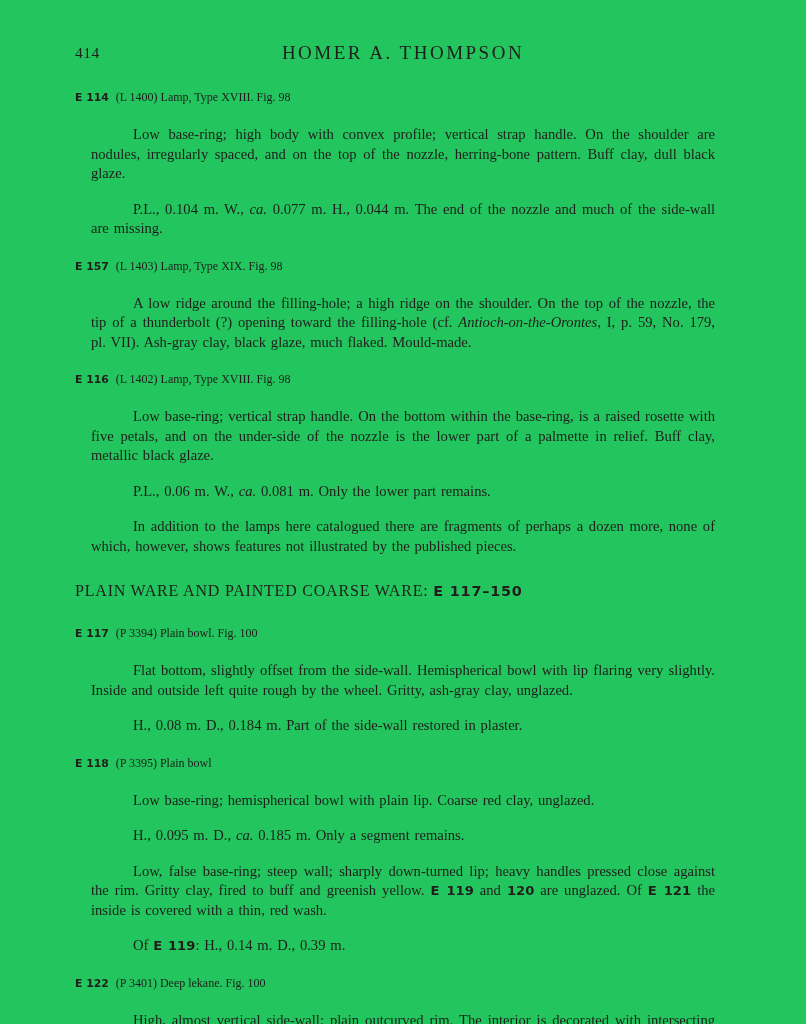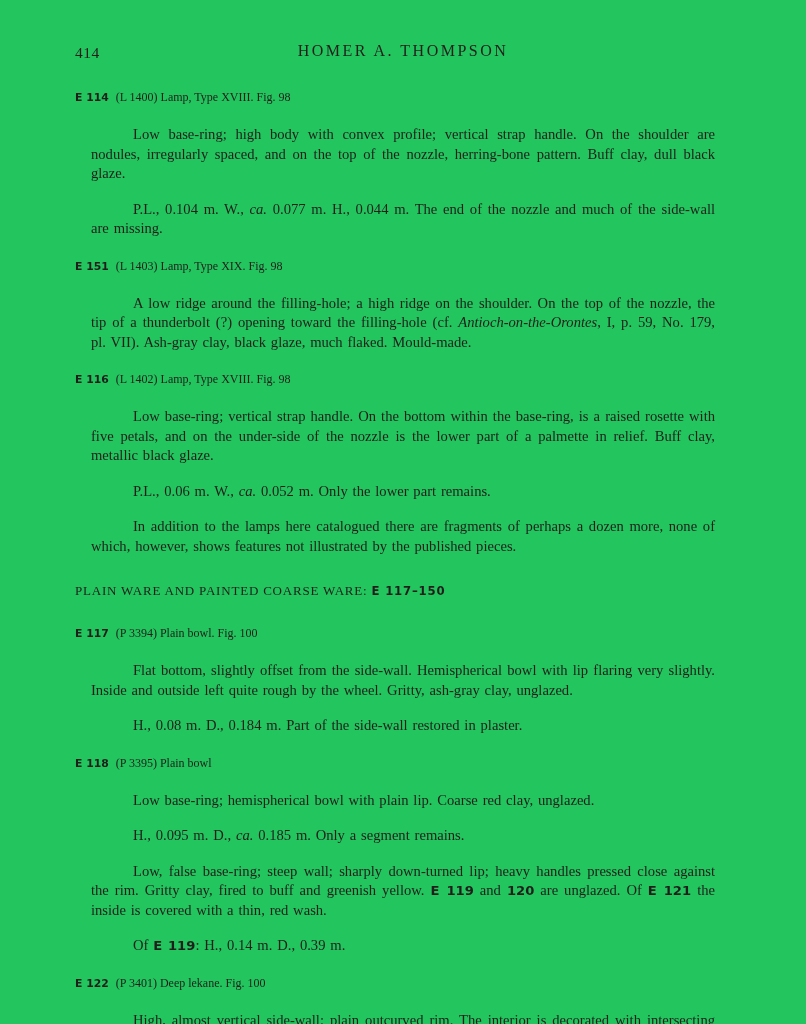--- a/index.html
+++ b/index.html
@@ -20,21 +20,21 @@
     height: 22px;
   }
   .page-number {
     position: absolute;
     left: 0;
     top: 2px;
     font-size: 15.5px;
     letter-spacing: 0.5px;
   }
   .running-head {
-    font-size: 16px;
+    font-size: 19px;
     letter-spacing: 2.5px;
   }
   .entry { margin-bottom: 12px; }
   .entry-head {
     font-size: 12px;
     line-height: 22px;
     margin-bottom: 5px;
   }
   .entry-id {
     font-family: "DejaVu Sans", sans-serif;
@@ -44,21 +44,21 @@
   .entry-title { margin-left: 7px; }
   .para {
     margin: 16px;
     font-size: 14.6px;
     line-height: 19.5px;
     text-align: justify;
     text-indent: 42px;
     word-spacing: 1.2px;
   }
   .section-heading {
-    font-size: 13px;
+    font-size: 16px;
     line-height: 22px;
     letter-spacing: 0.8px;
     margin: 24px 0 20px 0;
   }
   .b {
     font-family: "DejaVu Sans", sans-serif;
     font-weight: bold;
     font-size: 0.9em;
   }
   .i { font-style: italic; }
@@ -71,27 +71,27 @@
     <span class="page-number">414</span>
     <span class="running-head">HOMER A. THOMPSON</span>
   </header>
   <main class="content">
       <section class="entry">
         <div class="entry-head"><span class="entry-id b">E 114</span><span class="entry-title">(L 1400) Lamp, Type XVIII.  Fig. 98</span></div>
         <p class="para"><span>Low base-ring; high body with convex profile; vertical strap handle.  On the shoulder are nodules, irregularly spaced, and on the top of the nozzle, herring-bone pattern.  Buff clay, dull black glaze.</span></p>
         <p class="para"><span>P.L., 0.104 m.  W., </span><span class="i">ca.</span><span> 0.077 m.  H., 0.044 m.  The end of the nozzle and much of the side-wall are missing.</span></p>
       </section>
       <section class="entry">
-        <div class="entry-head"><span class="entry-id b">E 151</span><span class="entry-title">(L 1403) Lamp, Type XIX.  Fig. 98</span></div>
+        <div class="entry-head"><span class="entry-id b">E 157</span><span class="entry-title">(L 1403) Lamp, Type XIX.  Fig. 98</span></div>
         <p class="para"><span>A low ridge around the filling-hole; a high ridge on the shoulder.  On the top of the nozzle, the tip of a thunderbolt (?) opening toward the filling-hole (cf. </span><span class="i">Antioch-on-the-Orontes</span><span>, I, p. 59, No. 179, pl. VII).  Ash-gray clay, black glaze, much flaked.  Mould-made.</span></p>
       </section>
       <section class="entry">
         <div class="entry-head"><span class="entry-id b">E 116</span><span class="entry-title">(L 1402) Lamp, Type XVIII.  Fig. 98</span></div>
         <p class="para"><span>Low base-ring; vertical strap handle.  On the bottom within the base-ring, is a raised rosette with five petals, and on the under-side of the nozzle is the lower part of a palmette in relief.  Buff clay, metallic black glaze.</span></p>
-        <p class="para"><span>P.L., 0.06 m.  W., </span><span class="i">ca.</span><span> 0.052 m.  Only the lower part remains.</span></p>
+        <p class="para"><span>P.L., 0.06 m.  W., </span><span class="i">ca.</span><span> 0.081 m.  Only the lower part remains.</span></p>
         <p class="para"><span>In addition to the lamps here catalogued there are fragments of perhaps a dozen more, none of which, however, shows features not illustrated by the published pieces.</span></p>
       </section>
       <div class="section-heading"><span>PLAIN WARE AND PAINTED COARSE WARE: </span><span class="b">E 117–150</span></div>
       <section class="entry">
         <div class="entry-head"><span class="entry-id b">E 117</span><span class="entry-title">(P 3394) Plain bowl.  Fig. 100</span></div>
         <p class="para"><span>Flat bottom, slightly offset from the side-wall.  Hemispherical bowl with lip flaring very slightly.  Inside and outside left quite rough by the wheel.  Gritty, ash-gray clay, unglazed.</span></p>
         <p class="para"><span>H., 0.08 m.  D., 0.184 m.  Part of the side-wall restored in plaster.</span></p>
       </section>
       <section class="entry">
         <div class="entry-head"><span class="entry-id b">E 118</span><span class="entry-title">(P 3395) Plain bowl</span></div>

